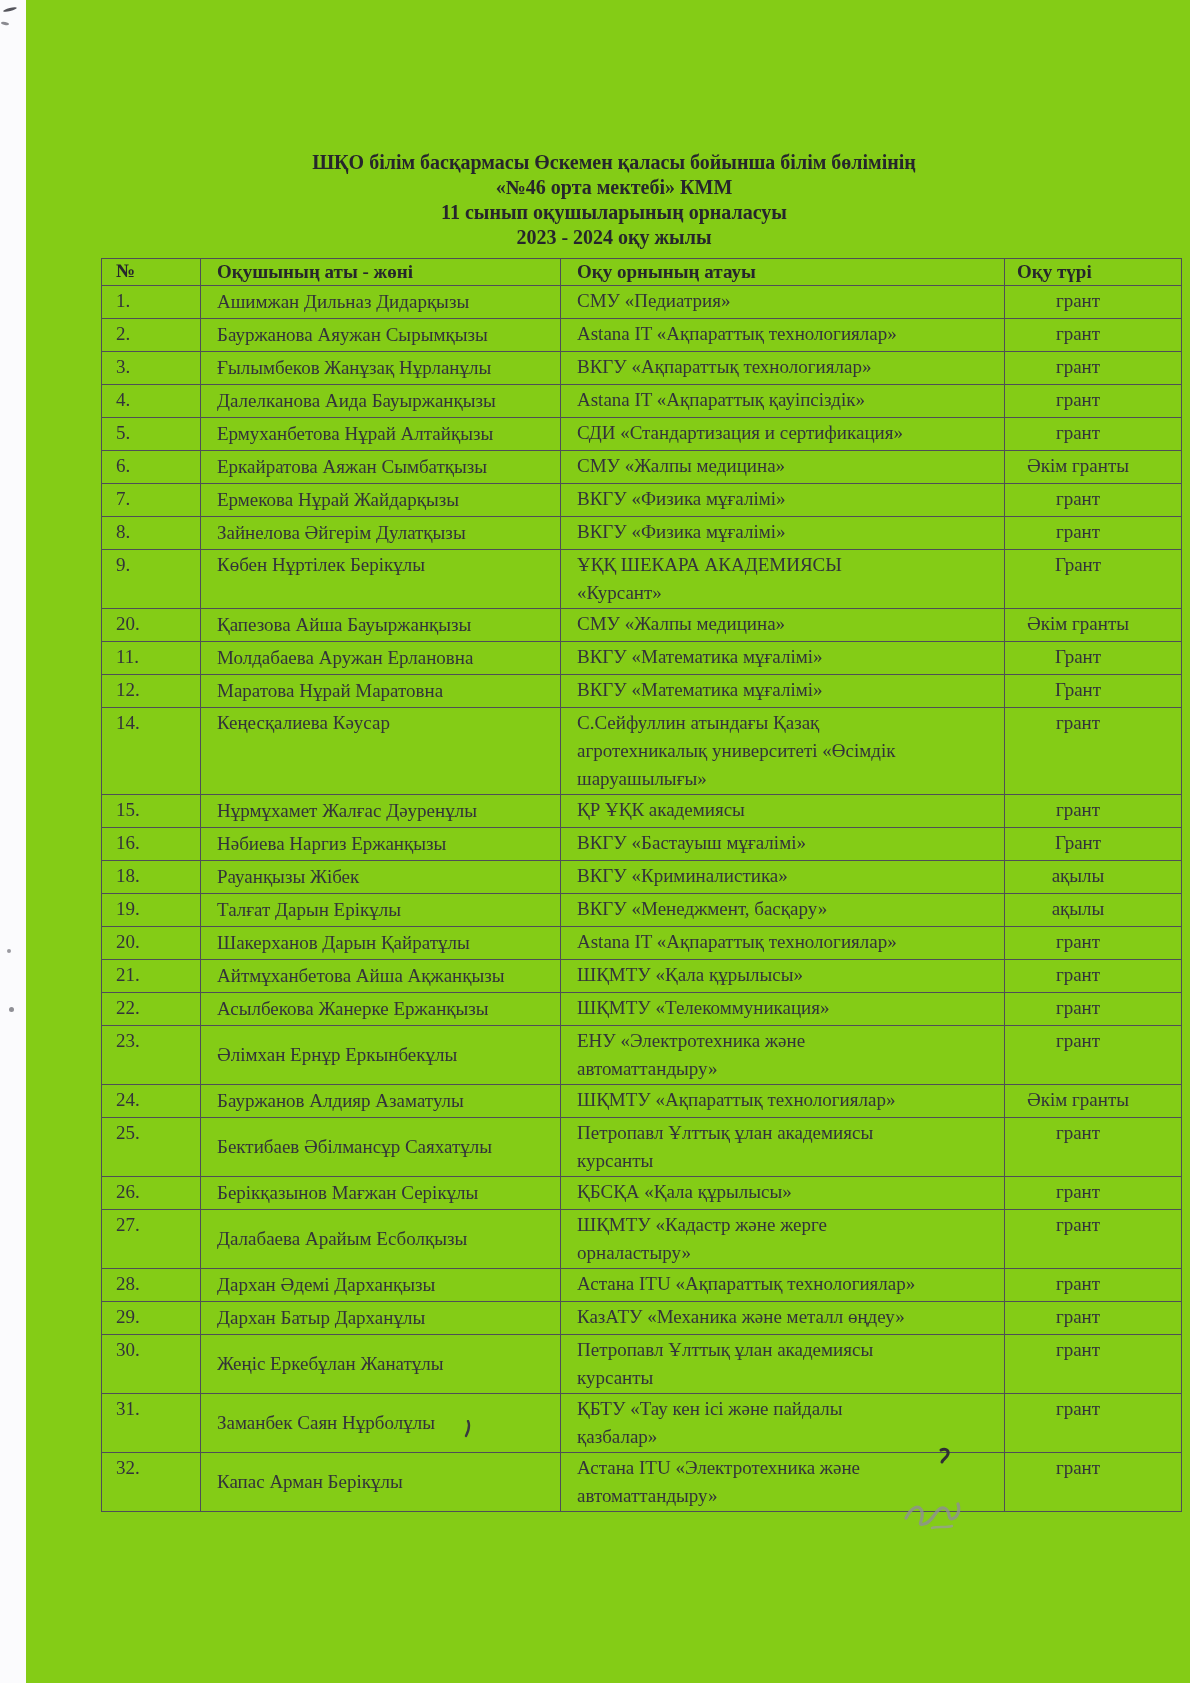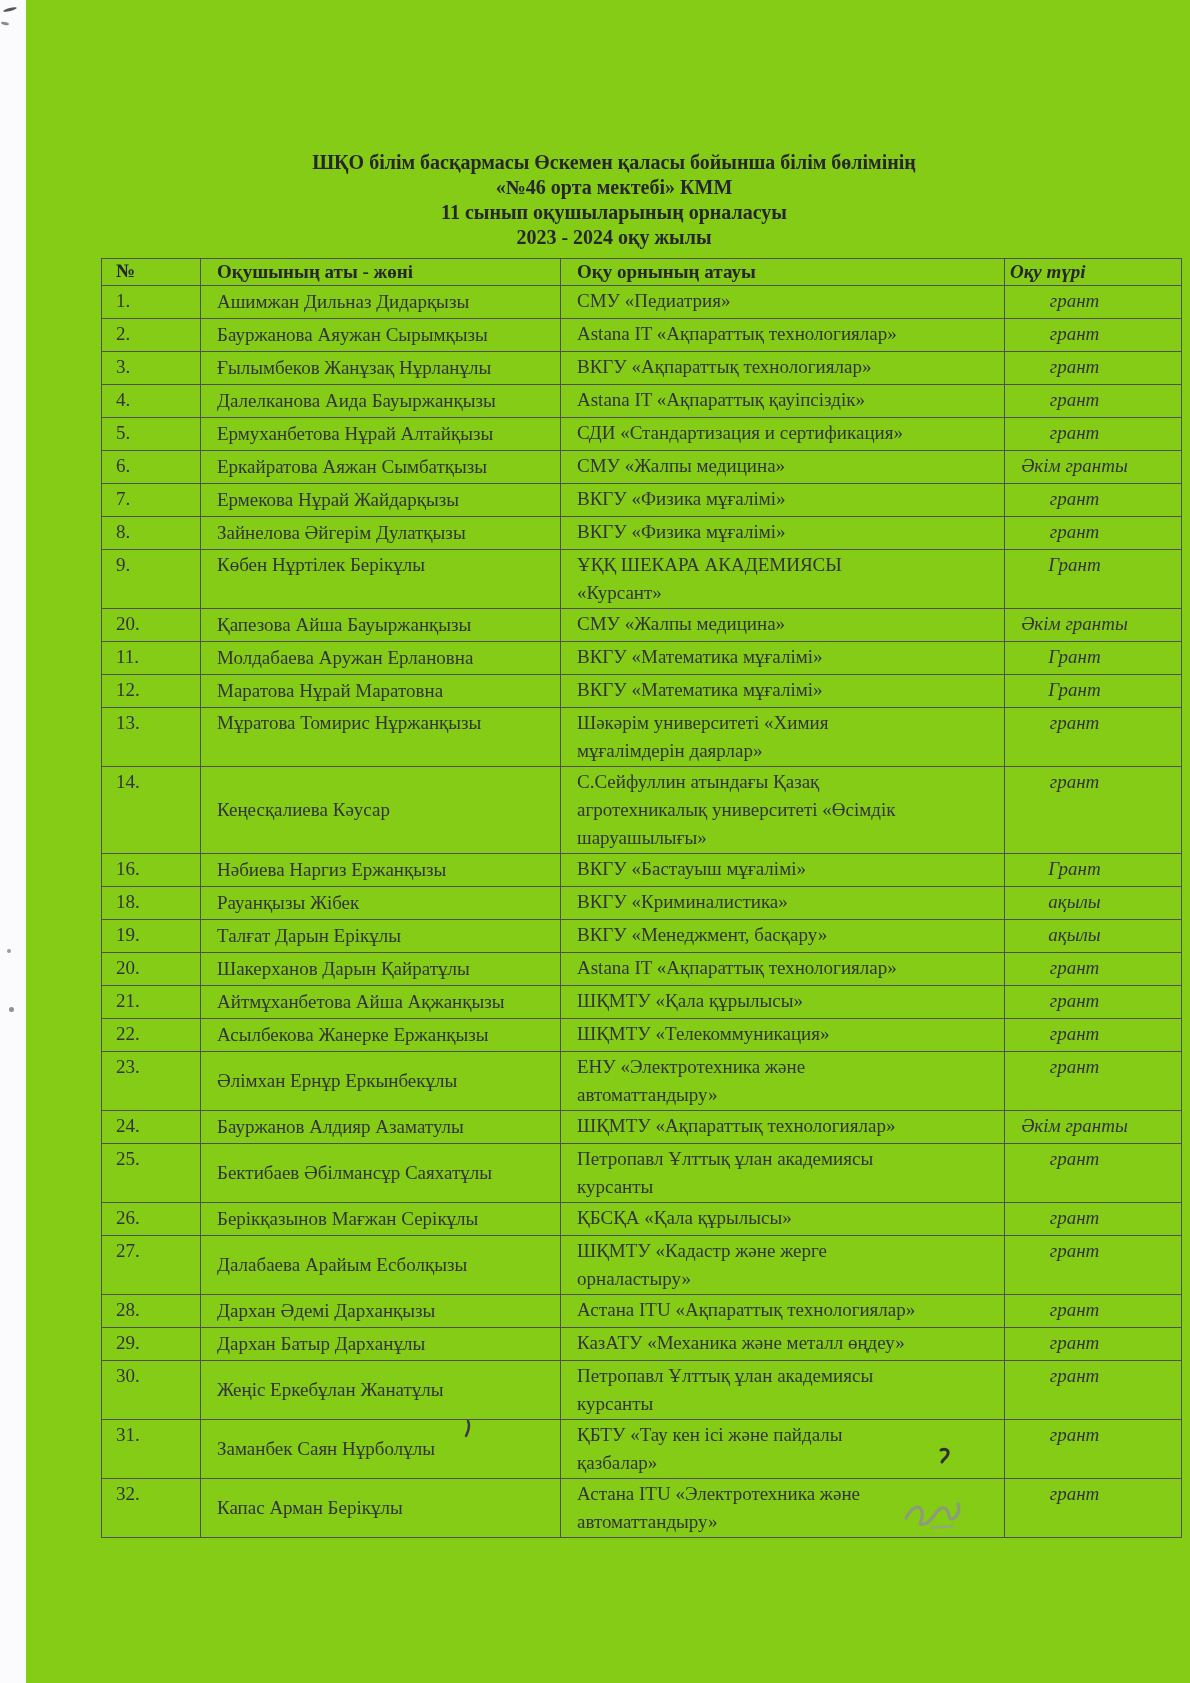--- a/index.html
+++ b/index.html
@@ -68,21 +68,21 @@
     color: #26262c;
   }
   col.c-num   { width: 99px; }
   col.c-name  { width: 360px; }
   col.c-place { width: 444px; }
   col.c-type  { width: 177px; }
 
   th.num, td.num   { padding-left: 14px; vertical-align: top; }
   th.name, td.name { padding-left: 16px; }
   th.place, td.place { padding-left: 16px; padding-right: 8px; }
-  th.type, td.type { padding-left: 5px; font-style: italic; }
+  th.type, td.type { padding-left: 12px; }
 
   td { height: 30px; }
   td.num  { vertical-align: top; }
   td.name { vertical-align: middle; }
   td.place { vertical-align: top; white-space: pre-line; }
   td.type { vertical-align: top; text-align: center; padding-right: 42px; margin-left: 6px; }
 
   
   tbody tr:nth-child(9)  td.name,
   tbody tr:nth-child(13) td.name { vertical-align: top; }
@@ -191,32 +191,31 @@
           <td class="place">ВКГУ «Математика мұғалімі»</td>
           <td class="type">Грант</td>
         </tr>
         <tr>
           <td class="num">12.</td>
           <td class="name">Маратова Нұрай Маратовна</td>
           <td class="place">ВКГУ «Математика мұғалімі»</td>
           <td class="type">Грант</td>
         </tr>
         <tr>
-          <td class="num">13.</td>
-          <td class="name">Мұратова Томирис Нұржанқызы</td>
-          <td class="place">Шәкәрім университеті «Химия
-мұғалімдерін даярлар»</td>
-          <td class="type">грант</td>
-        </tr>
-        <tr>
           <td class="num">14.</td>
           <td class="name">Кеңесқалиева Кәусар</td>
           <td class="place">С.Сейфуллин атындағы Қазақ
 агротехникалық университеті «Өсімдік
 шаруашылығы»</td>
+          <td class="type">грант</td>
+        </tr>
+        <tr>
+          <td class="num">15.</td>
+          <td class="name">Нұрмұхамет Жалғас Дәуренұлы</td>
+          <td class="place">ҚР ҰҚК академиясы</td>
           <td class="type">грант</td>
         </tr>
         <tr>
           <td class="num">16.</td>
           <td class="name">Нәбиева Наргиз Ержанқызы</td>
           <td class="place">ВКГУ «Бастауыш мұғалімі»</td>
           <td class="type">Грант</td>
         </tr>
         <tr>
           <td class="num">18.</td>

